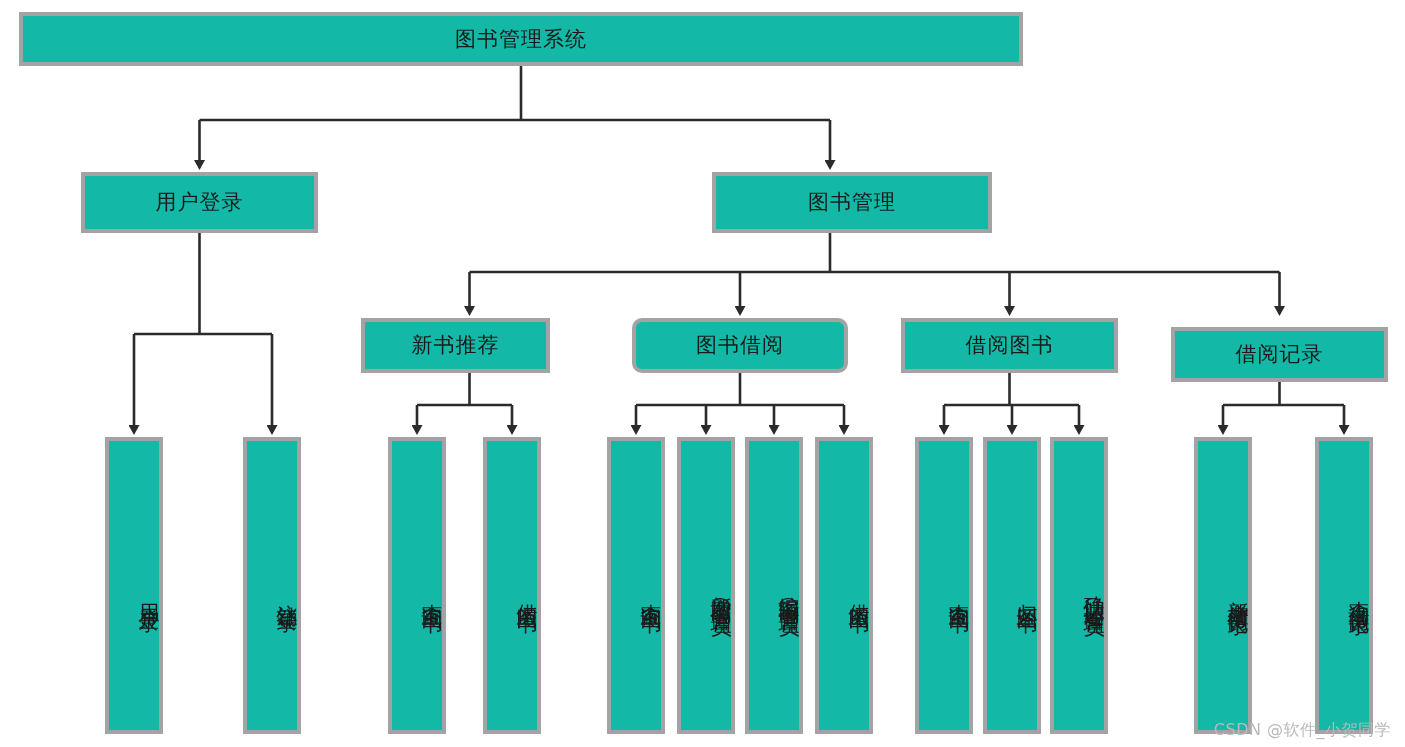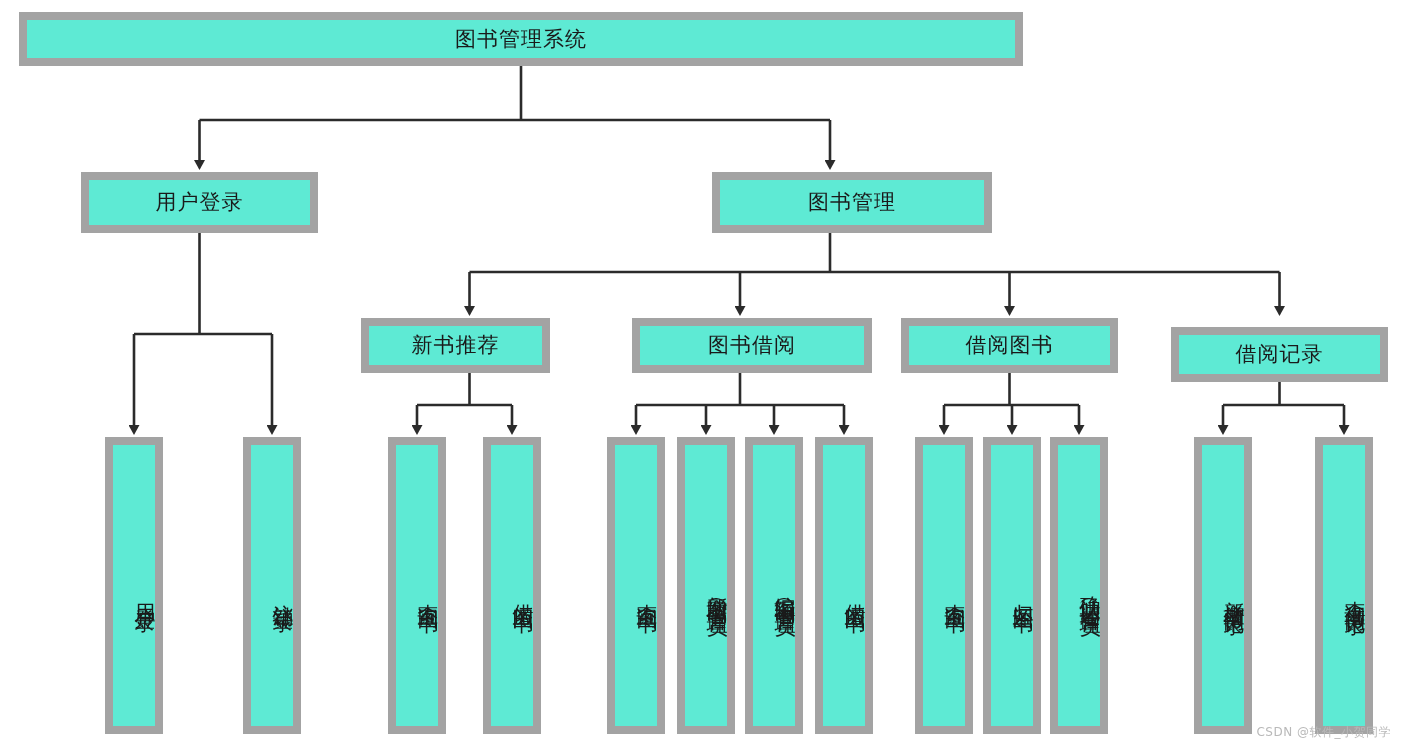--- a/index.html
+++ b/index.html
@@ -21,22 +21,22 @@
     position: absolute;
     left: 0;
     top: 0;
     width: 1405px;
     height: 747px;
     pointer-events: none;
   }
   .node {
     position: absolute;
     box-sizing: border-box;
-    background: #5eead4;
-    border: 8px solid #a3a3a3;
+    background: #14b8a6;
+    border: 4px solid #a3a3a3;
     display: flex;
     align-items: center;
     justify-content: center;
     color: #1a1a1a;
   }
   .node.horiz {
     font-size: 21px;
     letter-spacing: 1px;
   }
   .node.vert {
@@ -53,21 +53,21 @@
     text-orientation: upright;
     line-height: 1.0;
   }
   .node .hlabel {
     line-height: 1;
   }
   #watermark {
     position: absolute;
     right: 14px;
     bottom: 6px;
-    font-size: 12px;
+    font-size: 16px;
     color: #b9b9b9;
     letter-spacing: 0.5px;
     white-space: nowrap;
   }
 </style>
 </head>
 <body>
 
 <div id="canvas">
 
@@ -120,21 +120,21 @@
       </div>
       <div class="node horiz" style="left: 81px; top: 172px; width: 237px; height: 61px;">
         <span class="hlabel">用户登录</span>
       </div>
       <div class="node horiz" style="left: 712px; top: 172px; width: 280px; height: 61px;">
         <span class="hlabel">图书管理</span>
       </div>
       <div class="node horiz" style="left: 361px; top: 318px; width: 189px; height: 55px;">
         <span class="hlabel">新书推荐</span>
       </div>
-      <div class="node horiz" style="left: 632px; top: 318px; width: 240px; height: 55px;">
+      <div class="node horiz" style="left: 632px; top: 318px; width: 216px; height: 55px; border-radius: 10px;">
         <span class="hlabel">图书借阅</span>
       </div>
       <div class="node horiz" style="left: 901px; top: 318px; width: 217px; height: 55px;">
         <span class="hlabel">借阅图书</span>
       </div>
       <div class="node horiz" style="left: 1171px; top: 327px; width: 217px; height: 55px;">
         <span class="hlabel">借阅记录</span>
       </div>
       <div class="node vert" style="left: 105px; top: 437px; width: 58px; height: 297px;">
         <span class="vlabel">用户登录</span>

